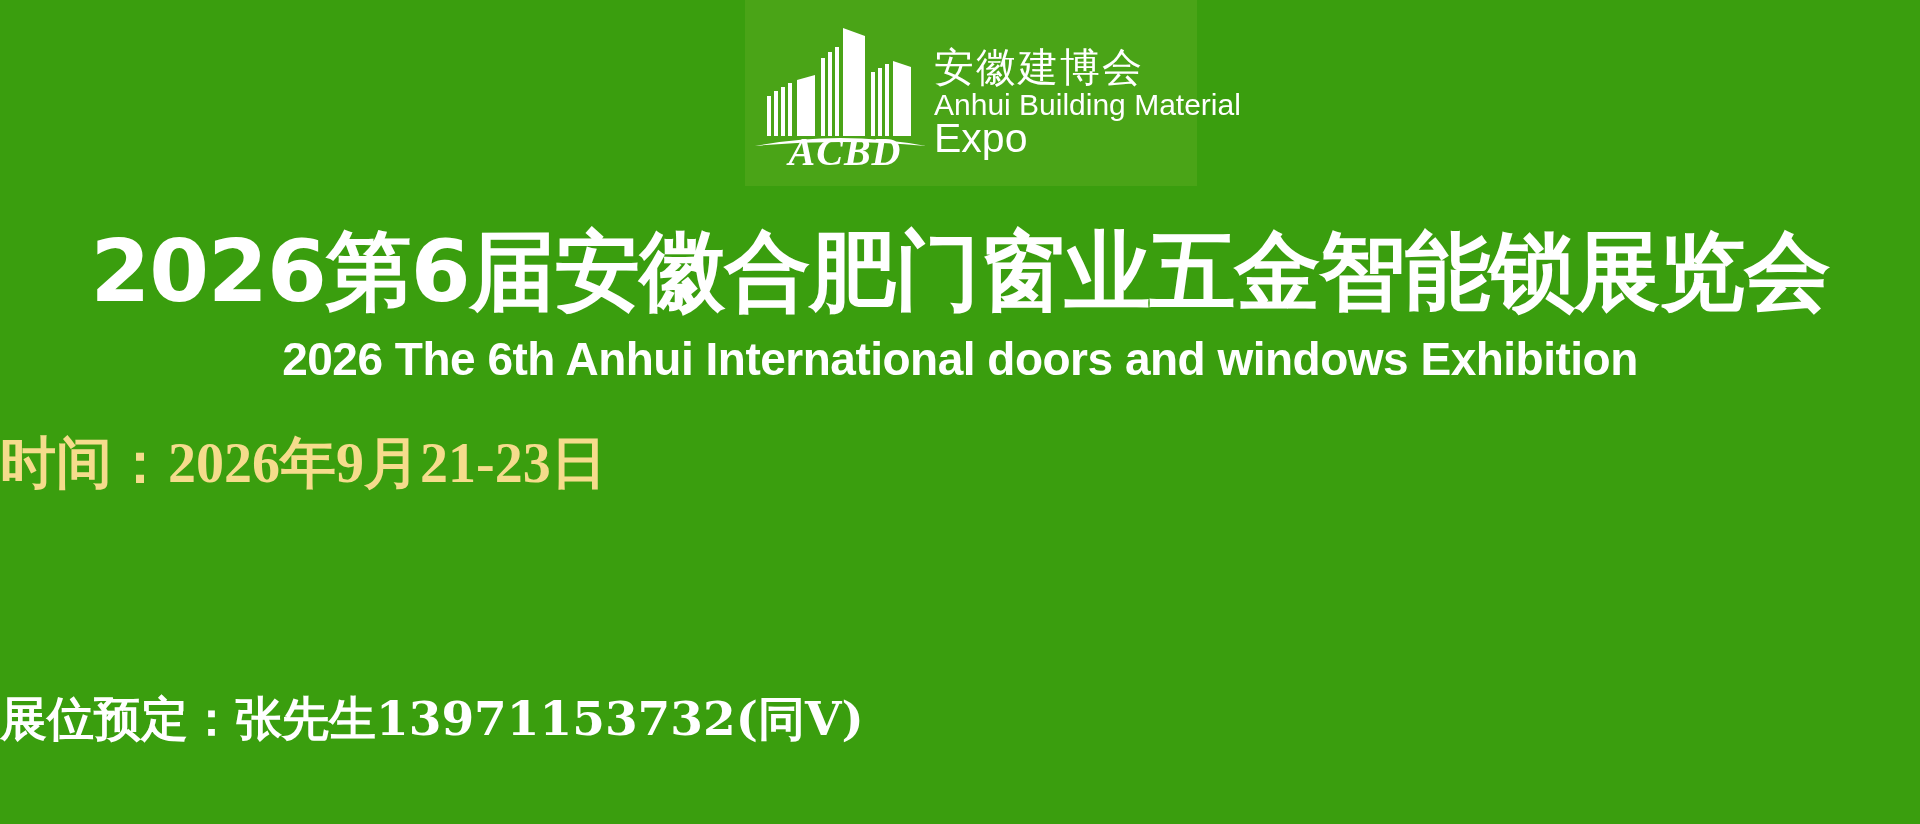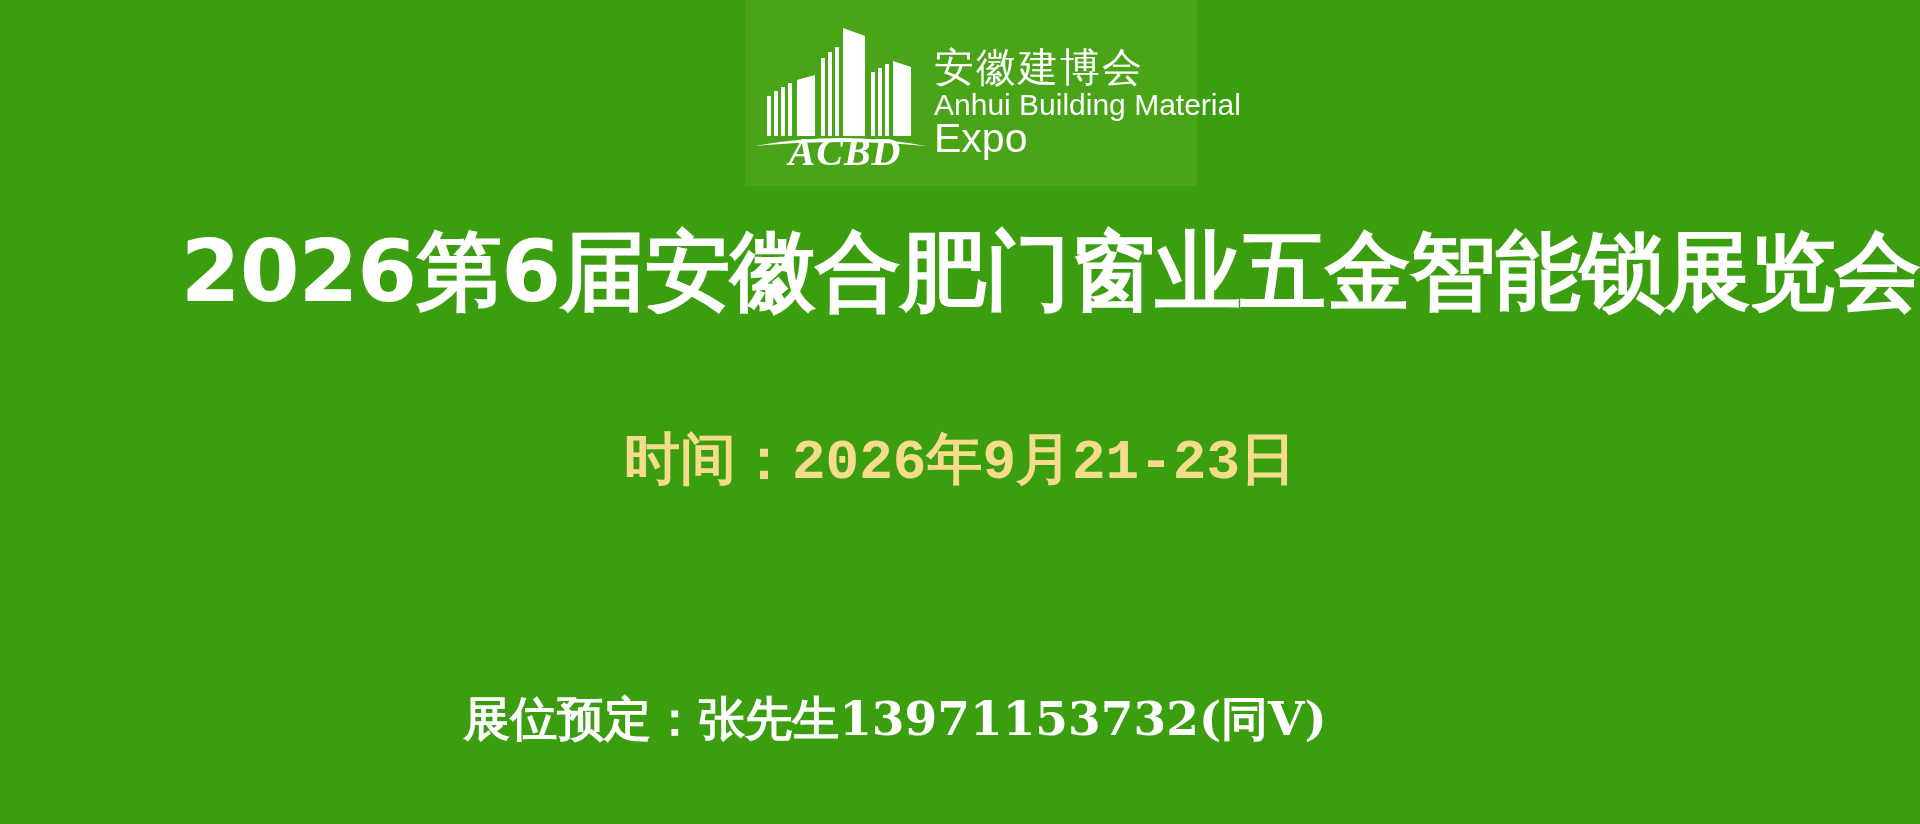--- a/index.html
+++ b/index.html
@@ -91,21 +91,21 @@
     color: #ffffff;
     white-space: nowrap;
   }
 
   
   .headline {
     position: absolute;
     left: 0;
     top: 223px;
     width: 1920px;
-    text-align: right;
+    text-align: center;
     color: #ffffff;
     font-family: "DejaVu Sans", sans-serif;
     font-weight: bold;
     font-size: 86px;
     line-height: 96px;
     letter-spacing: -1px;
     white-space: nowrap;
   }
 
   .subhead {
@@ -121,38 +121,36 @@
     line-height: 54px;
     letter-spacing: -0.5px;
     white-space: nowrap;
   }
 
   
   .info-line {
     position: absolute;
     left: 0;
     width: 1920px;
-    text-align: center;
     color: #f5dc8c;
-    font-family: Liberation Mono, monospace;
+    font-family: Liberation Serif, serif;
     font-weight: bold;
     font-size: 56px;
     line-height: 66px;
     white-space: nowrap;
   }
   .info-date  { top: 430px; }
   .info-venue { top: 530px; }
 
   
   .booking {
     position: absolute;
     left: 0;
     top: 690px;
     width: 1920px;
-    text-align: center;
     color: #ffffff;
     font-family: "DejaVu Serif", serif;
     font-weight: bold;
     font-size: 47px;
     line-height: 58px;
     white-space: nowrap;
     
     padding-right: 130px;
     box-sizing: border-box;
   }
@@ -195,18 +193,19 @@
 
     <div class="logo-text">
       <div class="logo-cn">安徽建博会</div>
       <div class="logo-en1">Anhui Building Material</div>
       <div class="logo-en2">Expo</div>
     </div>
 
   </div>
 
   <div class="headline">2026第6届安徽合肥门窗业五金智能锁展览会</div>
+  <div class="subhead">2026 The 6th Anhui International doors and windows Exhibition</div>
 
   <div class="info-line info-date">时间：2026年9月21-23日</div>
 
   <div class="booking">展位预定：张先生13971153732(同V)</div>
 
 </div>
 
 </body></html>

